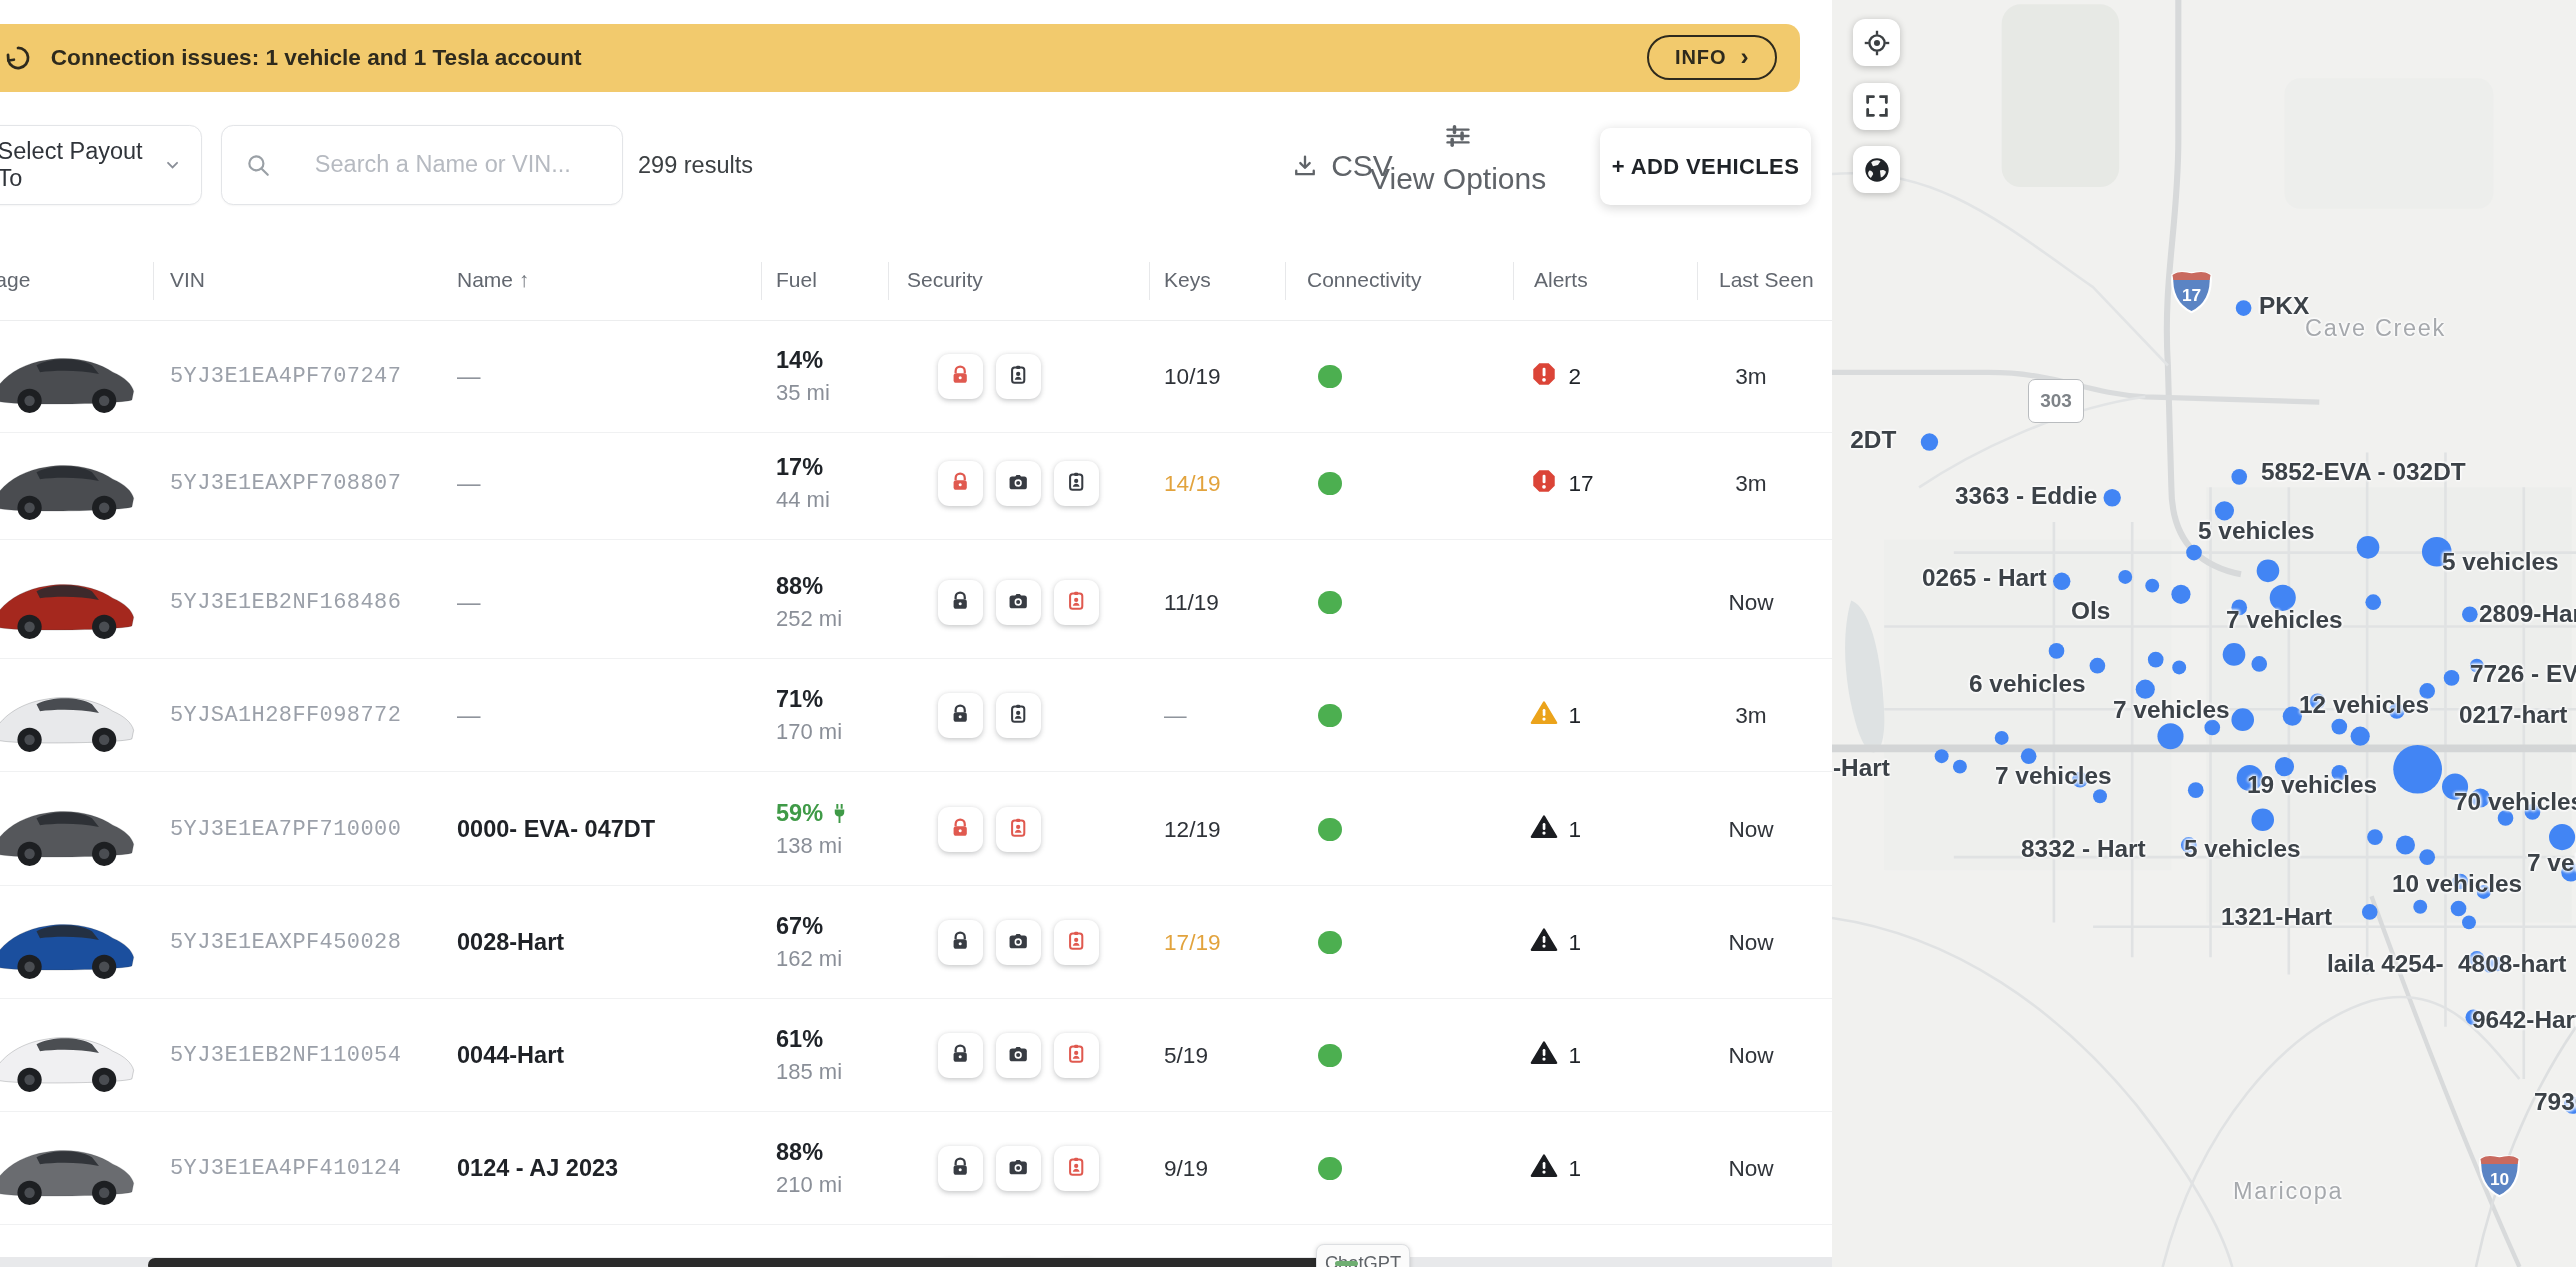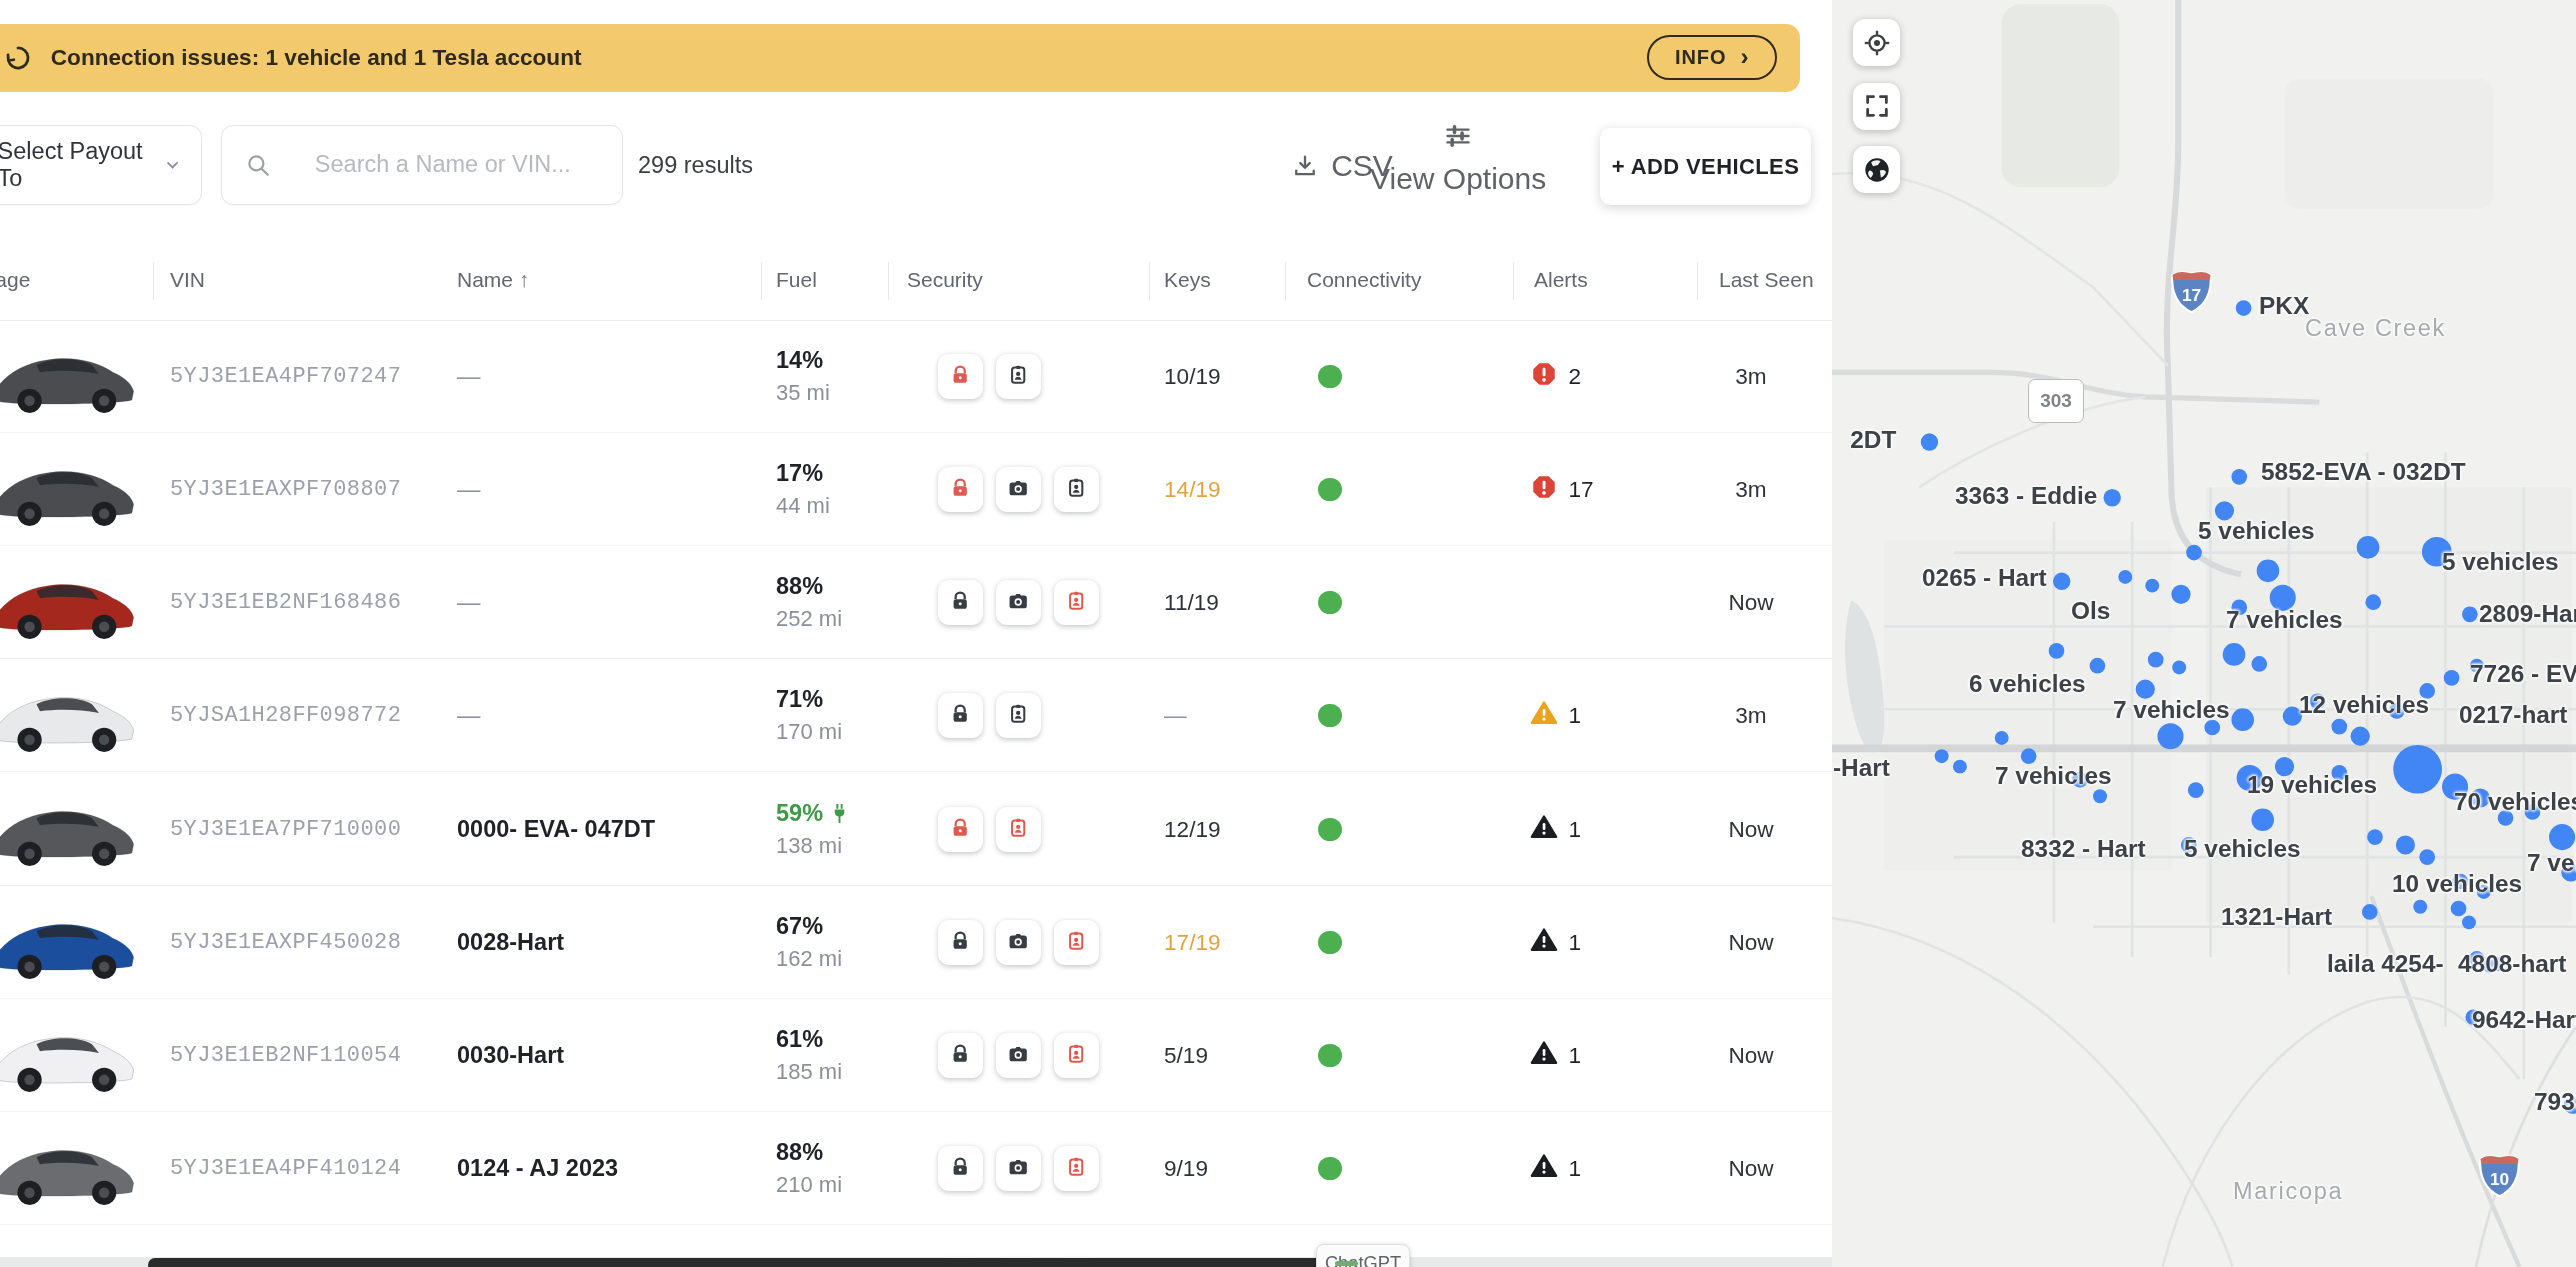--- a/index.html
+++ b/index.html
@@ -199,21 +199,21 @@
           <span><svg viewBox="0 0 24 24">
               <path d="M8 2.8h8l5.2 5.2v8L16 21.2H8L2.8 16V8Z" fill="#DB4437"></path>
               <rect x="10.8" y="6.6" width="2.5" height="7.4" rx="1.2" fill="#fff"></rect>
               <circle cx="12" cy="17" r="1.6" fill="#fff"></circle>
             </svg></span>
           <span>2</span>
         </div>
     <div class="cell c-seen">3m</div>
     <div class="divider"></div>
       </div>
-      <div class="row" style="top: 113px; padding-left: 32px;">
+      <div class="row" style="top: 107px; padding-left: 32px;">
     <div class="cell thumb">
           <svg width="150" height="85" viewBox="0 0 172 98">
   <path d="M4 66 C14 48 36 34 64 30 C94 25 122 32 140 44 C154 50 162 58 164 66 L162 76 C150 81 18 83 6 77 Z" fill="#4A4C50" stroke="#33363a" stroke-opacity="0.25"></path>
   <path d="M52 36 C70 27 100 27 116 36 L124 46 C100 41 72 42 56 44 Z" fill="#26292E" fill-opacity="0.82"></path>
   <circle cx="44" cy="77" r="14" fill="#1D1F22"></circle>
             <circle cx="44" cy="77" r="6" fill="#4A4D52"></circle>
   <circle cx="130" cy="77" r="14" fill="#1D1F22"></circle>
             <circle cx="130" cy="77" r="6" fill="#4A4D52"></circle>
 </svg>
         </div>
@@ -475,21 +475,21 @@
           <svg width="150" height="85" viewBox="0 0 172 98">
   <path d="M4 66 C14 48 36 34 64 30 C94 25 122 32 140 44 C154 50 162 58 164 66 L162 76 C150 81 18 83 6 77 Z" fill="#F0F0F2" stroke="#33363a" stroke-opacity="0.25"></path>
   <path d="M52 36 C70 27 100 27 116 36 L124 46 C100 41 72 42 56 44 Z" fill="#26292E" fill-opacity="0.82"></path>
   <circle cx="44" cy="77" r="14" fill="#1D1F22"></circle>
             <circle cx="44" cy="77" r="6" fill="#4A4D52"></circle>
   <circle cx="130" cy="77" r="14" fill="#1D1F22"></circle>
             <circle cx="130" cy="77" r="6" fill="#4A4D52"></circle>
 </svg>
         </div>
     <div class="cell c-vin">5YJ3E1EB2NF110054</div>
-    <div class="cell c-name ">0030-Hart</div>
+    <div class="cell c-name ">0044-Hart</div>
     <div class="cell c-fuel">
       <span class="fuel-pct ">61%</span>
       <span class="fuel-mi">185 mi</span>
     </div>
     <div class="cell c-chips">
           <div class="chip">
             <span><svg viewBox="0 0 24 24">
                 <path d="M7.5 10V8a4.5 4.5 0 0 1 9 0v2" fill="none" stroke="#383C43" stroke-width="2.2"></path>
                 <rect x="5.5" y="10" width="13" height="9.5" rx="2.5" fill="#383C43"></rect>
                 <circle cx="12" cy="14.5" r="1.5" fill="#fff"></circle>

